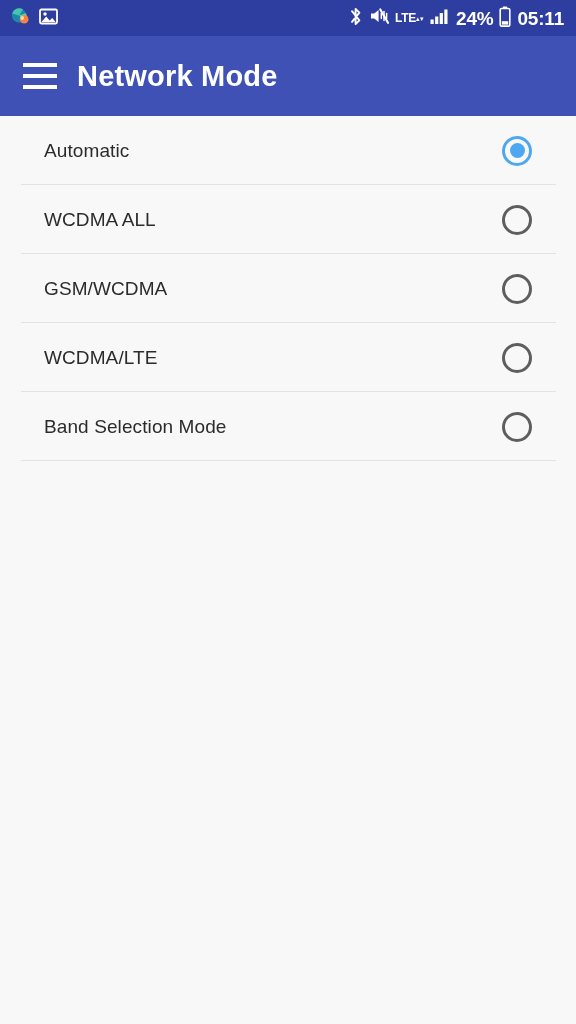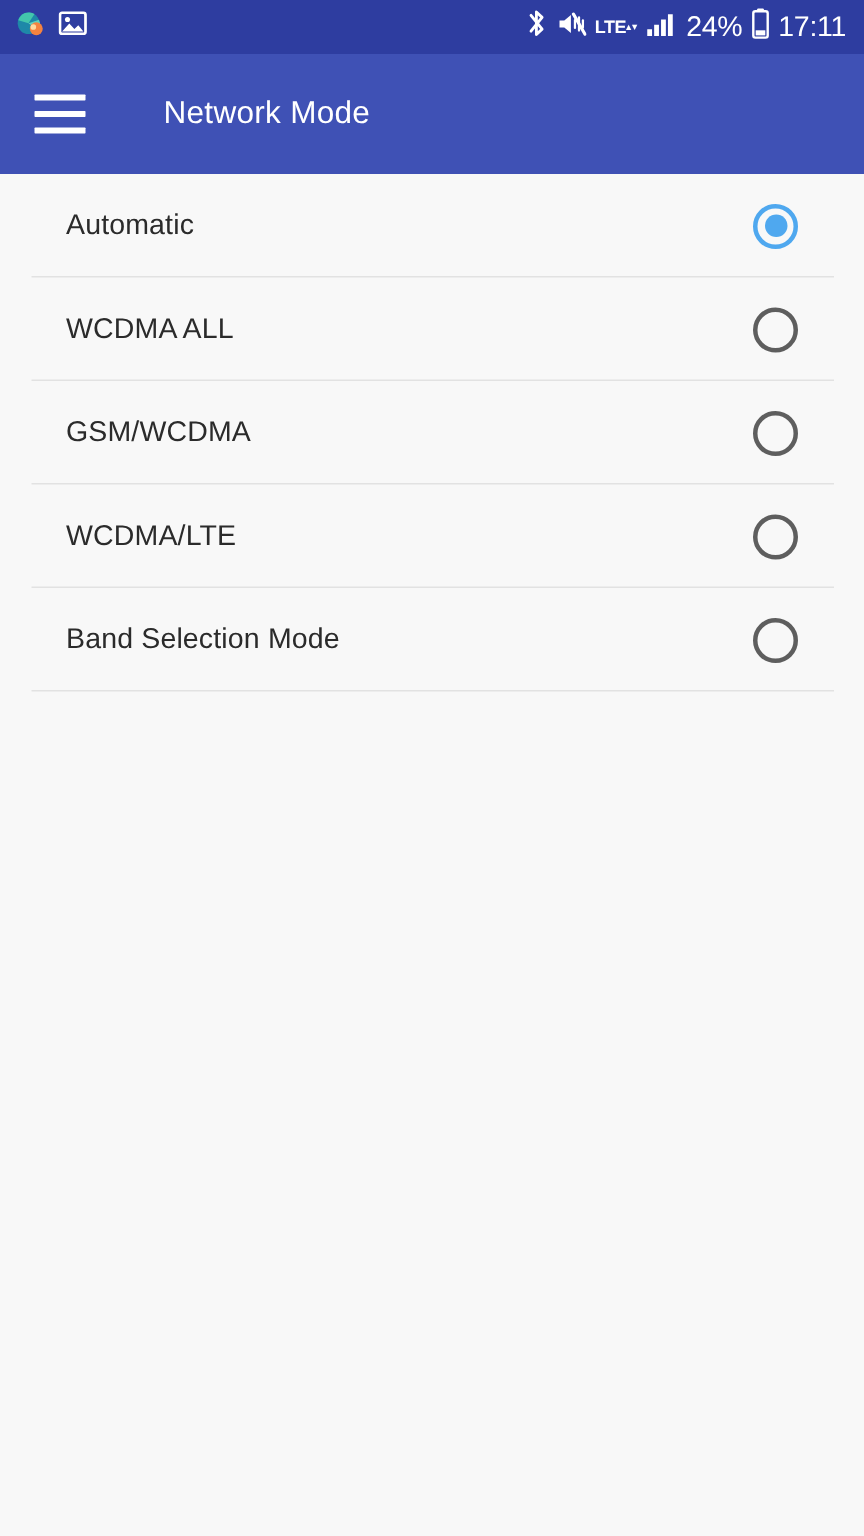--- a/index.html
+++ b/index.html
@@ -47,21 +47,21 @@
     align-items: center;
     gap: 6px;
     color: #ffffff;
   }
 
   .notif-icon { display: block; }
 
   .sb-text {
     color: #ffffff;
     font-size: 19px;
-    font-weight: 400;
+    font-weight: 700;
     letter-spacing: -0.2px;
     line-height: 1;
   }
 
   .lte-stack {
     display: flex;
     align-items: center;
     line-height: 1;
     color: #ffffff;
   }
@@ -99,23 +99,23 @@
   .menu-button span {
     display: block;
     height: 4px;
     width: 100%;
     background: #ffffff;
     border-radius: 0.5px;
   }
 
   .app-title {
     color: #ffffff;
-    font-size: 21px;
-    font-weight: 400;
-    margin-left: 52px;
+    font-size: 29px;
+    font-weight: 700;
+    margin-left: 20px;
     letter-spacing: 0.2px;
     white-space: nowrap;
   }
 
   
   .content {
     flex: 1 1 auto;
     background: #f8f8f8;
     overflow: hidden;
   }
@@ -243,21 +243,21 @@
       <span class="sb-text">24%</span>
 
       <span>
         <svg width="12" height="21" viewBox="0 0 12 21">
           <rect x="3.8" y="0.6" width="4.4" height="1.9" rx="0.6" fill="#ffffff"></rect>
           <rect x="1.2" y="2.5" width="9.6" height="17.6" rx="1.4" fill="none" stroke="#ffffff" stroke-width="1.6"></rect>
           <rect x="2.8" y="15.2" width="6.4" height="3.4" fill="#ffffff"></rect>
         </svg>
       </span>
 
-      <span class="sb-text">17:11</span>
+      <span class="sb-text">05:11</span>
     </div>
   </div>
 
   <div class="app-bar">
     <div class="menu-button">
       <span></span>
       <span></span>
       <span></span>
     </div>
     <div class="app-title">Network Mode</div>

